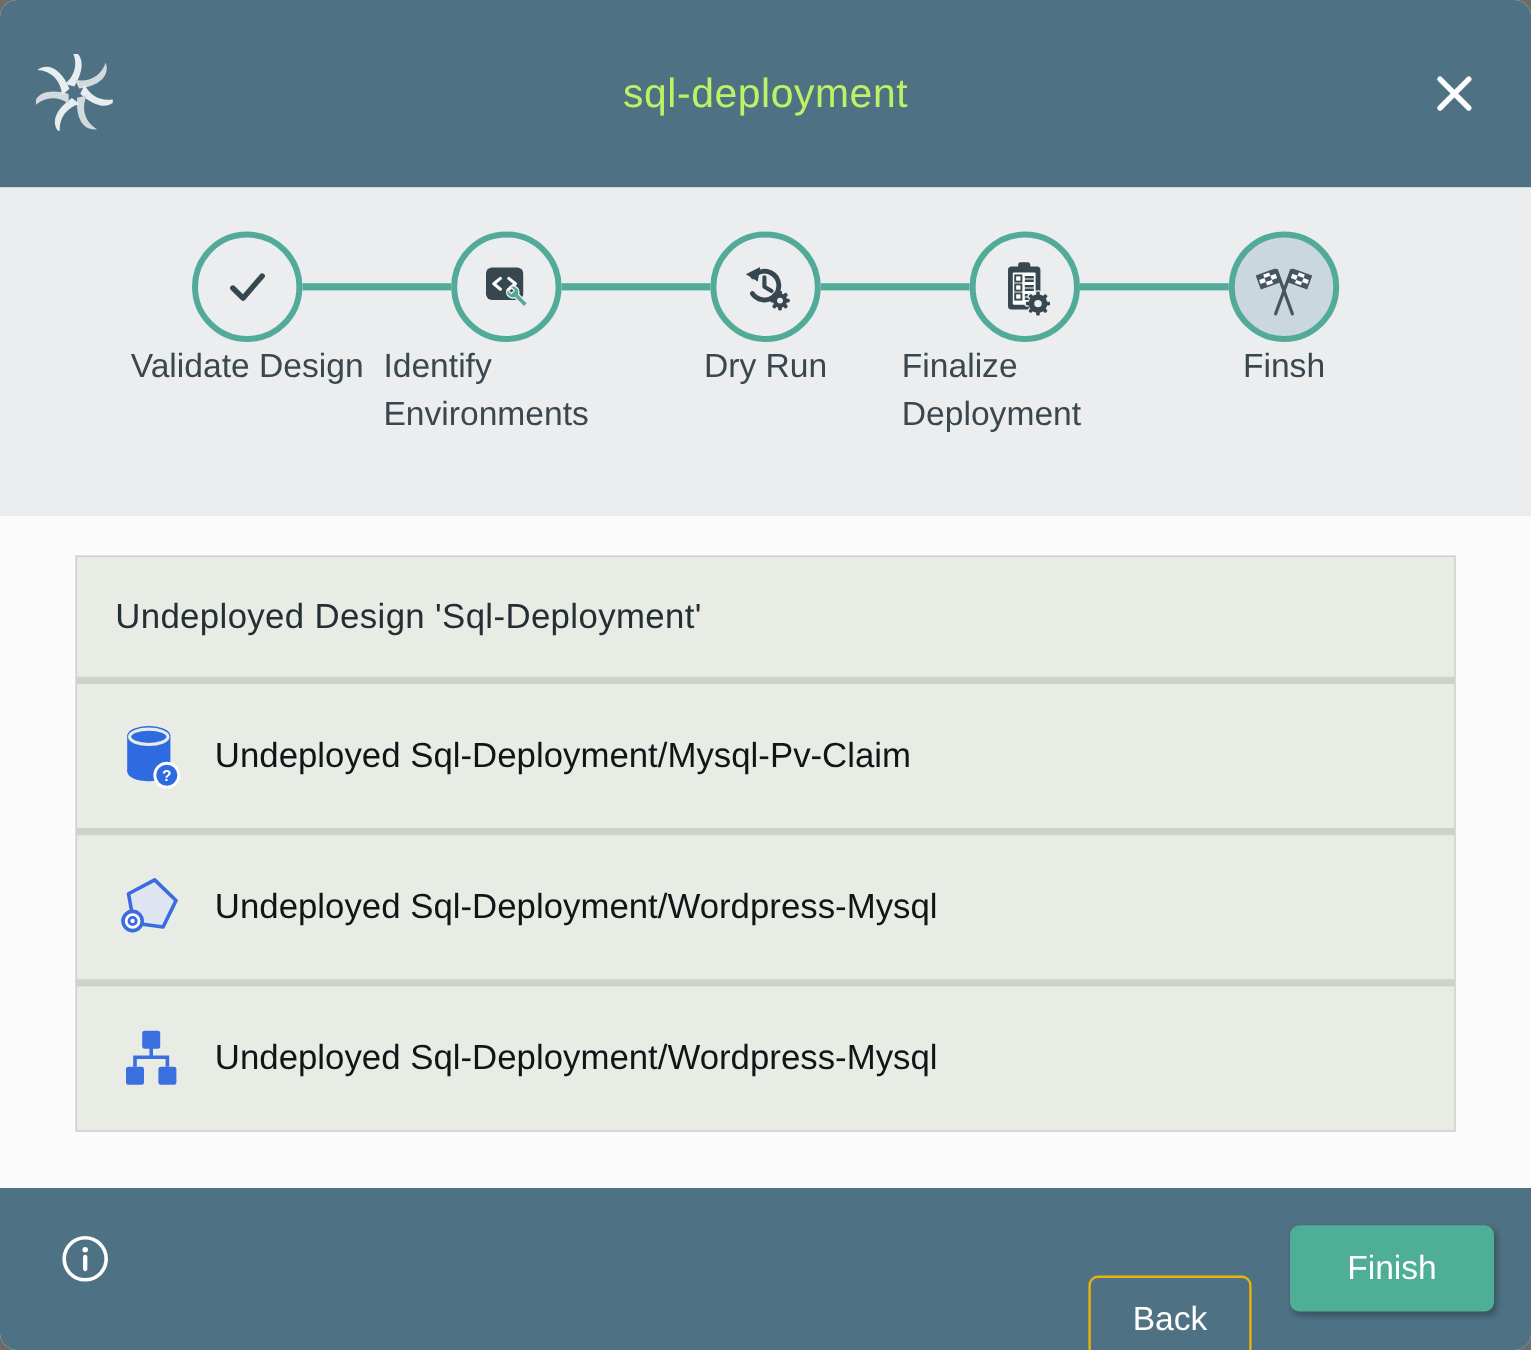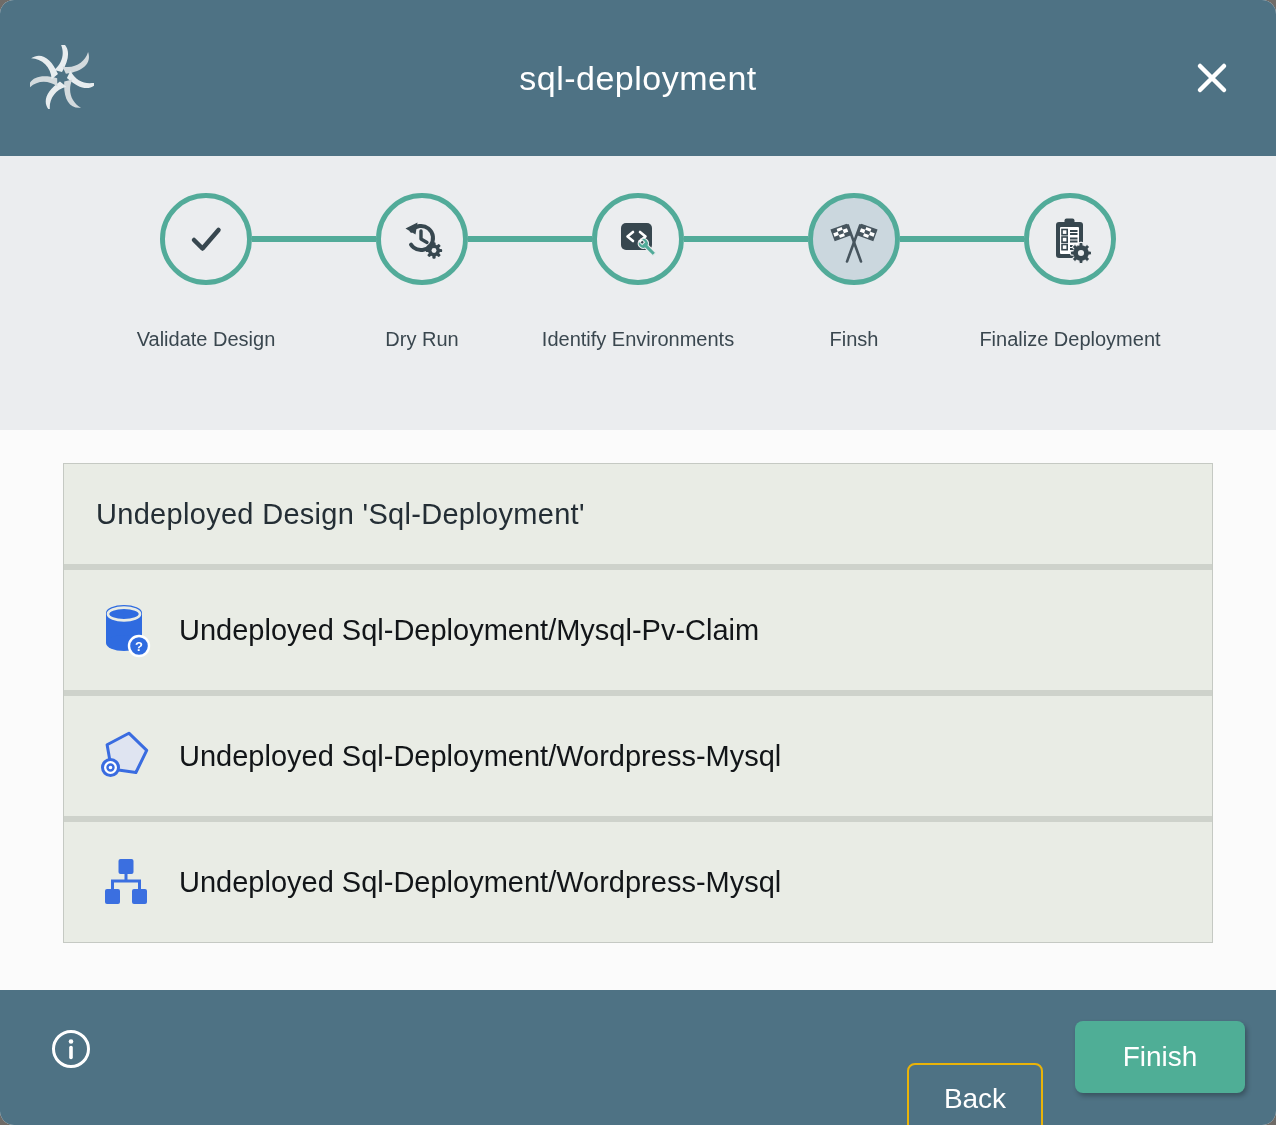--- a/index.html
+++ b/index.html
@@ -2,31 +2,31 @@
 <html><head>
 <meta charset="utf-8">
 <style>
   html,body{margin:0;padding:0;background:#6f6b67;font-family:"Liberation Sans",sans-serif;}
   .stage{width:1276px;height:1125px;position:relative;}
   .dialog{position:absolute;inset:0;border-radius:14px;overflow:hidden;display:flex;flex-direction:column;background:#fbfbfb;}
 
   
   .titlebar{flex:0 0 156px;background:#4e7284;position:relative;display:flex;align-items:center;justify-content:center;}
   .logo{position:absolute;left:30px;top:45px;width:64px;height:64px;}
-  .title{margin:4px;font-size:34px;font-weight:500;letter-spacing:.5px;color:#ffffff;}
+  .title{margin:4px;font-size:34px;font-weight:500;letter-spacing:.5px;color:#bef264;}
   .closebtn{position:absolute;right:1276px;top:0;}
   .closebtn{position:absolute;right:42px;top:56px;width:44px;height:44px;background:none;border:none;padding:0;cursor:pointer;display:flex;align-items:center;justify-content:center;}
 
   
   .stepper{flex:0 0 274px;background:#ebedef;display:flex;justify-content:center;padding-top:37px;box-sizing:border-box;}
   .step{width:216px;display:flex;flex-direction:column;align-items:center;position:relative;}
   .step:not(:first-child)::before{content:"";position:absolute;top:43px;left:-62px;width:124px;height:6px;background:#52ab99;}
   .circle{width:82px;height:82px;border-radius:50%;border:5px solid #52ab99;background:#ebedef;display:flex;align-items:center;justify-content:center;position:relative;z-index:1;}
   .step.active .circle{background:#cbd7de;}
-  .steplabel{margin-top:40px;font-size:20px;line-height:1.43;color:#3a474f;text-align:left;max-width:205px;}
+  .steplabel{font-size:28px;line-height:1.43;color:#3a474f;text-align:left;max-width:205px;}
 
   
   .content{flex:1 1 auto;background:#fbfbfb;}
   .panel{width:1148px;margin:33px auto 0;background:#e9ece5;border:1px solid #c5c9c3;}
   .row{display:flex;align-items:center;}
   .row + .row{border-top:6px solid #ced2cb;}
   .row.hdr{height:100px;padding-left:32px;font-size:29px;color:#242e35;letter-spacing:.3px;}
   .row.item{height:120px;padding-left:35px;font-size:29px;color:#121518;}
   .item-icon{width:54px;height:58px;margin-right:26px;display:flex;align-items:center;justify-content:center;flex:0 0 54px;}
 
@@ -76,20 +76,34 @@
           <svg viewBox="0 0 52 52" width="52" height="52">
             <path d="M14 27 L22.5 35.5 L38.5 17" fill="none" stroke="#37474f" stroke-width="4.5" stroke-linecap="round" stroke-linejoin="round"></path>
           </svg>
         </div>
         <div class="steplabel">Validate Design</div>
       </div>
 
       <div class="step">
         <div class="circle">
           <svg viewBox="0 0 52 52" width="52" height="52">
+            <rect x="9" y="10" width="31" height="27" rx="5" fill="#37474f"></rect>
+            <path d="M21 19 l-5.5 4.5 5.5 4.5" fill="none" stroke="#ffffff" stroke-width="2.6" stroke-linecap="round" stroke-linejoin="round"></path>
+            <path d="M28 19 l5.5 4.5 -5.5 4.5" fill="none" stroke="#ffffff" stroke-width="2.6" stroke-linecap="round" stroke-linejoin="round"></path>
+            <g transform="translate(25.5,24.5) scale(0.78)">
+              <path d="M22.7 19l-9.1-9.1c.9-2.3.4-5-1.5-6.9-2-2-5-2.4-7.4-1.3L9 6 6 9 1.6 4.7C.4 7.1.9 10.1 2.9 12.1c1.9 1.9 4.6 2.4 6.9 1.5l9.1 9.1c.4.4 1 .4 1.4 0l2.3-2.3c.5-.4.5-1.1.1-1.4z" fill="#52ab99" stroke="#ebedef" stroke-width="1.4"></path>
+            </g>
+          </svg>
+        </div>
+        <div class="steplabel">Identify Environments</div>
+      </div>
+
+      <div class="step">
+        <div class="circle">
+          <svg viewBox="0 0 52 52" width="52" height="52">
             <circle cx="25" cy="25" r="12" fill="none" stroke="#37474f" stroke-width="4" stroke-dasharray="60 15.4" stroke-linecap="round" transform="rotate(-142 25 25)"></circle>
             <polygon points="9.5,15.5 21.5,9.5 19.5,21.5" fill="#37474f"></polygon>
             <path d="M25 18 V26 L31 29.5" fill="none" stroke="#37474f" stroke-width="3.4" stroke-linecap="round" stroke-linejoin="round"></path>
             <g transform="translate(38,37.5) scale(0.85)">
               <g fill="#37474f">
                 <rect x="-1.9" y="-9.6" width="3.8" height="19.2" rx="1.4"></rect>
                 <rect x="-1.9" y="-9.6" width="3.8" height="19.2" rx="1.4" transform="rotate(45)"></rect>
                 <rect x="-1.9" y="-9.6" width="3.8" height="19.2" rx="1.4" transform="rotate(90)"></rect>
                 <rect x="-1.9" y="-9.6" width="3.8" height="19.2" rx="1.4" transform="rotate(135)"></rect>
                 <circle r="7" stroke="#ebedef" stroke-width="0"></circle>
@@ -97,29 +111,46 @@
               <circle r="2.9" fill="#ebedef"></circle>
             </g>
           </svg>
         </div>
         <div class="steplabel">Dry Run</div>
       </div>
 
       <div class="step">
         <div class="circle">
           <svg viewBox="0 0 52 52" width="52" height="52">
-            <rect x="9" y="10" width="31" height="27" rx="5" fill="#37474f"></rect>
-            <path d="M21 19 l-5.5 4.5 5.5 4.5" fill="none" stroke="#ffffff" stroke-width="2.6" stroke-linecap="round" stroke-linejoin="round"></path>
-            <path d="M28 19 l5.5 4.5 -5.5 4.5" fill="none" stroke="#ffffff" stroke-width="2.6" stroke-linecap="round" stroke-linejoin="round"></path>
-            <g transform="translate(25.5,24.5) scale(0.78)">
-              <path d="M22.7 19l-9.1-9.1c.9-2.3.4-5-1.5-6.9-2-2-5-2.4-7.4-1.3L9 6 6 9 1.6 4.7C.4 7.1.9 10.1 2.9 12.1c1.9 1.9 4.6 2.4 6.9 1.5l9.1 9.1c.4.4 1 .4 1.4 0l2.3-2.3c.5-.4.5-1.1.1-1.4z" fill="#52ab99" stroke="#ebedef" stroke-width="1.4"></path>
-            </g>
-          </svg>
-        </div>
-        <div class="steplabel">Identify Environments</div>
+            <rect x="12" y="9" width="27" height="36" rx="3" fill="#37474f"></rect>
+            <rect x="20.5" y="5.5" width="10" height="7" rx="2" fill="#37474f"></rect>
+            <rect x="16" y="14" width="19" height="27" rx="1" fill="#ffffff"></rect>
+            <g stroke="#37474f" stroke-width="1.6" fill="#ffffff">
+              <rect x="18" y="16.5" width="5.2" height="5.2"></rect>
+              <rect x="18" y="24" width="5.2" height="5.2"></rect>
+              <rect x="18" y="31.5" width="5.2" height="5.2"></rect>
+            </g>
+            <g stroke="#37474f" stroke-width="2">
+              <path d="M26 18 h7.5 M26 21 h7.5"></path>
+              <path d="M26 25.5 h7.5 M26 28.5 h7.5"></path>
+              <path d="M26 33 h7.5 M26 36 h7.5"></path>
+            </g>
+            <g transform="translate(37,40)">
+              <g fill="#37474f" stroke="#ebedef" stroke-width="1.2">
+                <rect x="-2.1" y="-10.6" width="4.2" height="21.2" rx="1.5"></rect>
+                <rect x="-2.1" y="-10.6" width="4.2" height="21.2" rx="1.5" transform="rotate(45)"></rect>
+                <rect x="-2.1" y="-10.6" width="4.2" height="21.2" rx="1.5" transform="rotate(90)"></rect>
+                <rect x="-2.1" y="-10.6" width="4.2" height="21.2" rx="1.5" transform="rotate(135)"></rect>
+              </g>
+              <circle r="7.8" fill="#37474f"></circle>
+              <circle r="3.1" fill="#ebedef"></circle>
+            </g>
+          </svg>
+        </div>
+        <div class="steplabel">Finalize Deployment</div>
       </div>
 
       <div class="step active">
         <div class="circle">
           <svg viewBox="0 0 52 52" width="52" height="52">
             <g transform="translate(26,29)">
               <g transform="rotate(20)">
                 <rect x="-1.2" y="-19" width="2.6" height="41" rx="1.2" fill="#47555e"></rect>
                 <g transform="translate(1.2,-19)">
                   <rect x="0" y="0" width="16" height="11" fill="#ffffff" stroke="#47555e" stroke-width="1.4"></rect>
@@ -144,51 +175,20 @@
                       <rect x="10.6" y="7.33" width="5.3" height="3.67"></rect>
                   </g>
                 </g>
               </g>
             </g>
           </svg>
         </div>
         <div class="steplabel">Finsh</div>
       </div>
 
-      <div class="step">
-        <div class="circle">
-          <svg viewBox="0 0 52 52" width="52" height="52">
-            <rect x="12" y="9" width="27" height="36" rx="3" fill="#37474f"></rect>
-            <rect x="20.5" y="5.5" width="10" height="7" rx="2" fill="#37474f"></rect>
-            <rect x="16" y="14" width="19" height="27" rx="1" fill="#ffffff"></rect>
-            <g stroke="#37474f" stroke-width="1.6" fill="#ffffff">
-              <rect x="18" y="16.5" width="5.2" height="5.2"></rect>
-              <rect x="18" y="24" width="5.2" height="5.2"></rect>
-              <rect x="18" y="31.5" width="5.2" height="5.2"></rect>
-            </g>
-            <g stroke="#37474f" stroke-width="2">
-              <path d="M26 18 h7.5 M26 21 h7.5"></path>
-              <path d="M26 25.5 h7.5 M26 28.5 h7.5"></path>
-              <path d="M26 33 h7.5 M26 36 h7.5"></path>
-            </g>
-            <g transform="translate(37,40)">
-              <g fill="#37474f" stroke="#ebedef" stroke-width="1.2">
-                <rect x="-2.1" y="-10.6" width="4.2" height="21.2" rx="1.5"></rect>
-                <rect x="-2.1" y="-10.6" width="4.2" height="21.2" rx="1.5" transform="rotate(45)"></rect>
-                <rect x="-2.1" y="-10.6" width="4.2" height="21.2" rx="1.5" transform="rotate(90)"></rect>
-                <rect x="-2.1" y="-10.6" width="4.2" height="21.2" rx="1.5" transform="rotate(135)"></rect>
-              </g>
-              <circle r="7.8" fill="#37474f"></circle>
-              <circle r="3.1" fill="#ebedef"></circle>
-            </g>
-          </svg>
-        </div>
-        <div class="steplabel">Finalize Deployment</div>
-      </div>
-
     </section>
 
     <section class="content">
       <div class="panel">
 
         <div class="row hdr">
           <span>Undeployed Design 'Sql-Deployment'</span>
         </div>
 
         <div class="row item">

